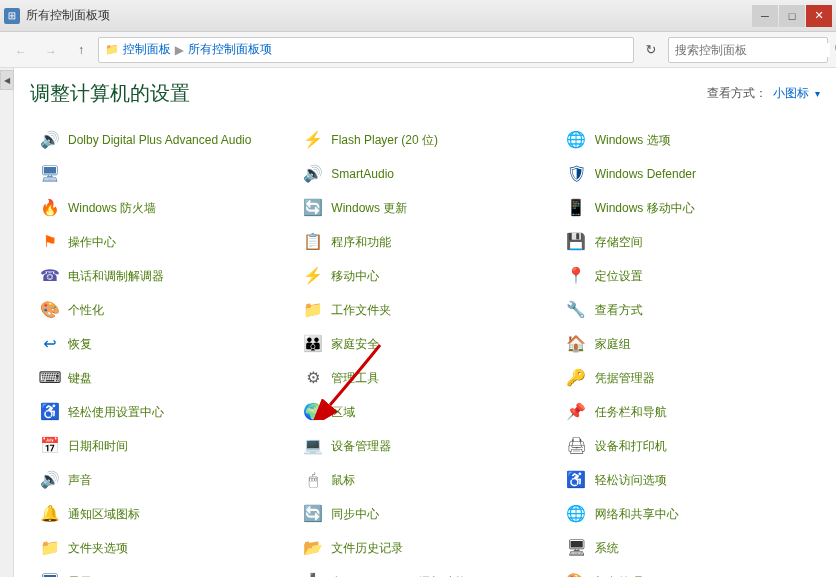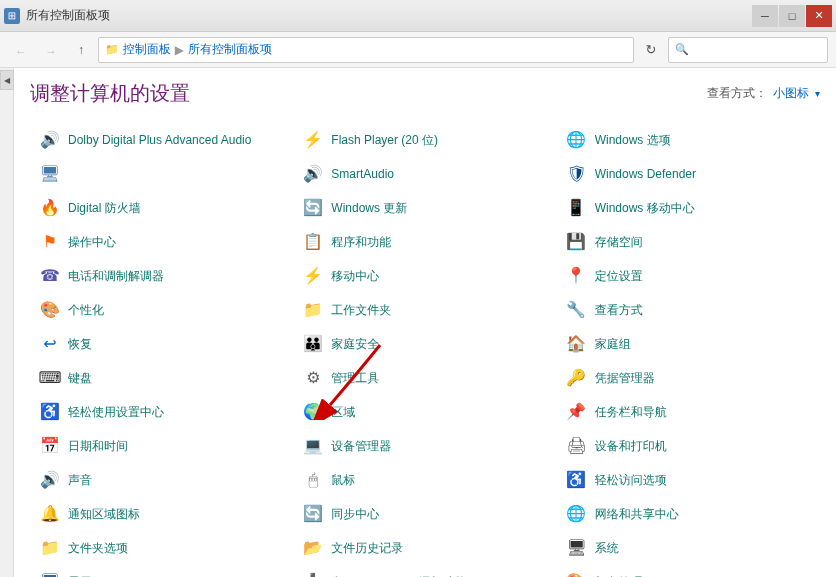--- a/index.html
+++ b/index.html
@@ -119,21 +119,21 @@
     }
     .main-header {
       display: flex;
       justify-content: space-between;
       align-items: center;
       margin-bottom: 16px;
     }
     .main-title {
       font-size: 20px;
       font-weight: 300;
-      color: #701a75;
+      color: #14532d;
     }
     .view-options {
       display: flex;
       align-items: center;
       gap: 6px;
       font-size: 12px;
       color: #555;
     }
     .view-link {
       color: #0066cc;
@@ -157,21 +157,21 @@
       border-radius: 3px;
       min-width: 0;
     }
     .cp-icon {
       width: 24px; height: 24px;
       flex-shrink: 0;
       display: flex; align-items: center; justify-content: center;
     }
     .cp-label {
       font-size: 12px;
-      color: #0f766e;
+      color: #4d7c0f;
       white-space: nowrap;
       overflow: hidden;
       text-overflow: ellipsis;
     }
     .nav-left-btn {
       width: 14px; height: 20px;
       background: #ddd;
       border: 1px solid #ccc;
       display: flex; align-items: center; justify-content: center;
       font-size: 8px; color: #555;
@@ -217,20 +217,21 @@
     <div class="address-bar">
       <span style="color:#888;font-size:11px;">📁</span>
       <div class="address-path">
         <span class="address-link">控制面板</span>
         <span class="address-sep">▶</span>
         <span class="address-link">所有控制面板项</span>
       </div>
     </div>
     <button class="refresh-btn">↻</button>
     <div class="search-bar">
+      <input class="search-input" placeholder="搜索控制面板" type="text" style="">
       <span class="search-icon-btn">🔍</span>
     </div>
   </div>
 
   <div style="position:absolute; left:0; top:68px; width:14px; height:calc(577px - 68px); background:#f0f0f0; border-right:1px solid #ddd; z-index:10;">
     <div class="nav-left-btn">◀</div>
   </div>
 
   <div style="position:absolute; left:14px; top:68px; right:0; bottom:0; overflow-y:auto; background:white; padding: 12px 16px;">
 
@@ -276,21 +277,21 @@
         <div class="cp-item">
           <div class="cp-icon">
             <span style="font-size:16px; color:#004488; display:inline-block; width:24px; height:24px; text-align:center; line-height:24px;">🛡</span>
           </div>
           <span class="cp-label">Windows Defender</span>
         </div>
         <div class="cp-item">
           <div class="cp-icon">
             <span style="font-size:16px; color:#cc4400; display:inline-block; width:24px; height:24px; text-align:center; line-height:24px;">🔥</span>
           </div>
-          <span class="cp-label">Digital 防火墙</span>
+          <span class="cp-label">Windows 防火墙</span>
         </div>
         <div class="cp-item">
           <div class="cp-icon">
             <span style="font-size:16px; color:#0077cc; display:inline-block; width:24px; height:24px; text-align:center; line-height:24px;">🔄</span>
           </div>
           <span class="cp-label">Windows 更新</span>
         </div>
         <div class="cp-item">
           <div class="cp-icon">
             <span style="font-size:16px; color:#336699; display:inline-block; width:24px; height:24px; text-align:center; line-height:24px;">📱</span>

